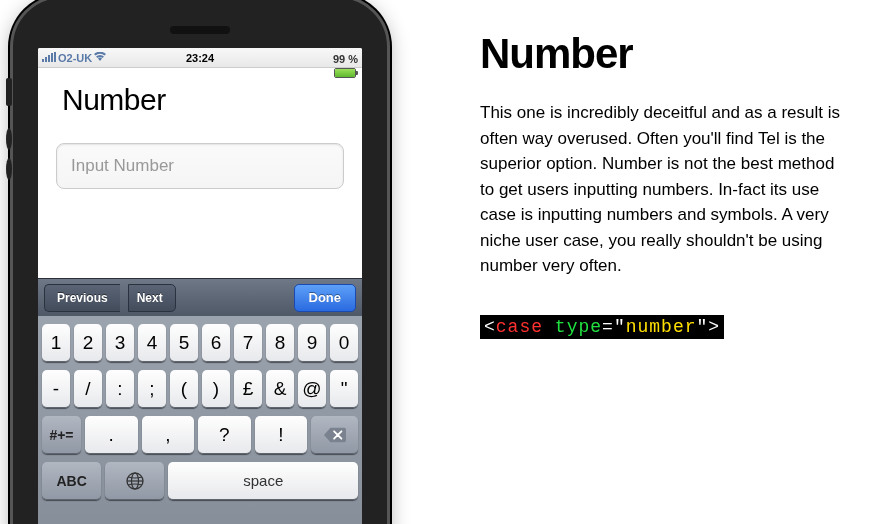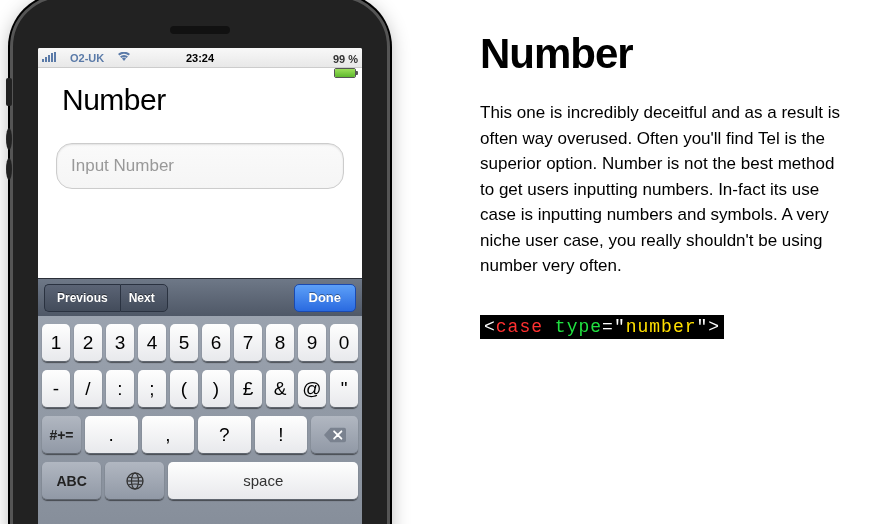--- a/index.html
+++ b/index.html
@@ -57,21 +57,21 @@
     background: linear-gradient(#f8f8f8,#e8e8e8);
     border-bottom: 1px solid #ccc;
     display: flex;
     align-items: center;
     font-size: 11px;
     font-weight: bold;
     color: #333;
     padding: 0 4px;
     position: relative;
   }
-  .sb-left { display: flex; align-items: flex-start; gap: 14px; }
+  .sb-left { display: flex; align-items: flex-start; gap: 2px; }
   .carrier { font-weight: bold; color: #5a7aa8; }
   .sigbars { display: flex; align-items: flex-end; gap: 1px; height: 10px; }
   .sigbars span { width: 2px; background: #5a7aa8; }
   .sigbars span:nth-child(1){height:3px}
   .sigbars span:nth-child(2){height:5px}
   .sigbars span:nth-child(3){height:7px}
   .sigbars span:nth-child(4){height:9px}
   .sigbars span:nth-child(5){height:10px}
   .wifi-icon { color:#5a7aa8; font-size:10px; }
   .sb-time { position: absolute; left: 50%; transform: translateX(-50%); color:#000; }
@@ -91,39 +91,39 @@
   .content {
     flex: 0 0 auto;
     padding: 10px 18px;
     height: 210px;
   }
   .content-title { font-size: 30px; font-weight: 400; margin: 5px 0 26px 6px; color:#000; letter-spacing: -0.5px; }
   .input-field {
     width: 100%;
     height: 46px;
     border: 1px solid #ccc;
-    border-radius: 16px;
+    border-radius: 8px;
     background: linear-gradient(#fafafa,#f5f5f5);
     box-shadow: inset 0 1px 2px rgba(0,0,0,0.1);
     padding: 0 14px;
     font-size: 17px;
     color: #999;
     display: flex;
     align-items: center;
   }
 
   
   .kb-accessory {
     height: 38px;
     background: linear-gradient(#6e7887,#4f5867);
     border-top: 1px solid #2a2f38;
     display: flex;
     align-items: center;
     padding: 0 6px;
-    gap: 0;
+    gap: 8px;
   }
   .seg-btn {
     height: 28px;
     background: linear-gradient(#5b6475,#434c5b);
     color: #fff;
     font-size: 12px;
     font-weight: bold;
     border: 1px solid #2a3240;
     display: flex; align-items: center; justify-content: center;
     padding: 0 12px;

